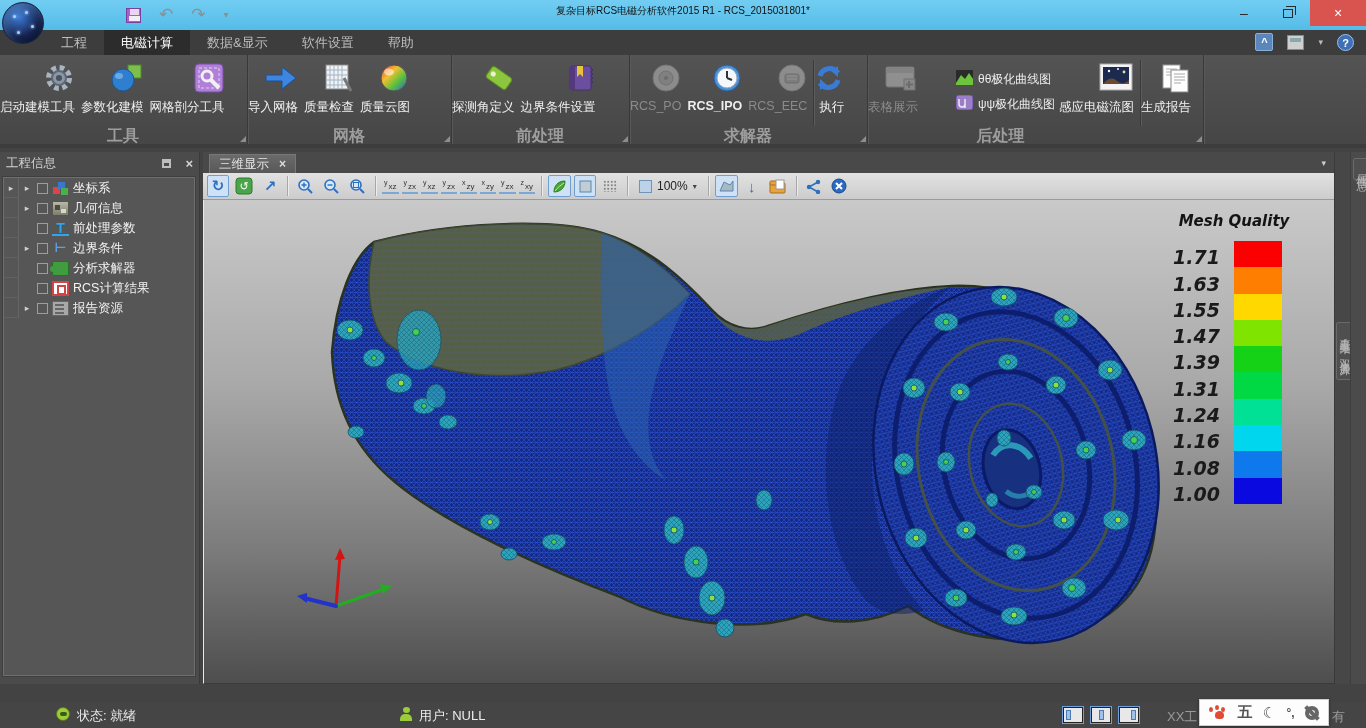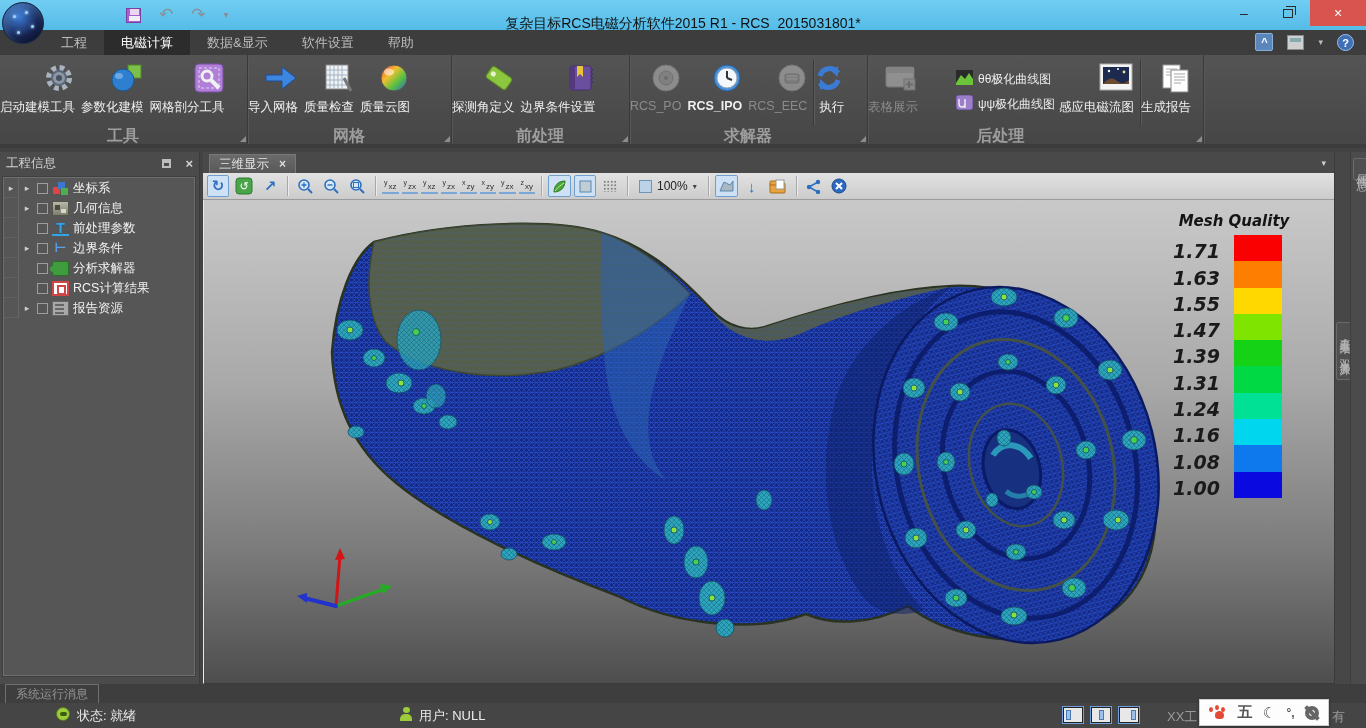--- a/index.html
+++ b/index.html
@@ -13,21 +13,21 @@
   #logo { position:absolute; left:2px; top:2px; width:42px; height:42px; border-radius:50%;
     background:radial-gradient(circle at 40% 35%, #3d7bd6 0%, #16224f 55%, #05070f 100%);
     border:1px solid #1b2a4a; z-index:30;
     box-shadow:inset 4px 6px 10px rgba(120,190,255,.35); }
   #logo i { position:absolute; width:3px; height:3px; border-radius:50%; background:#9fd4ff; box-shadow:0 0 3px #bfe4ff;}
   #qat { position:absolute; left:126px; top:4px; display:flex; gap:18px; align-items:center; height:22px;}
   .qbtn { color:#8b8f94; font-size:17px; line-height:20px; cursor:pointer; }
   .savebtn { width:15px; height:15px; background:#a85fd0; border:1px solid #7b3fa0; position:relative;}
   .savebtn:before { content:""; position:absolute; left:3px; top:0; width:9px; height:6px; background:#e8d6f2;}
   .savebtn:after { content:""; position:absolute; left:2px; bottom:1px; width:11px; height:5px; background:#f2eef6;}
-  #title-text { position:absolute; left:0; right:0; top:15px; text-align:center; font-size:14px; color:#111; }
+  #title-text { position:absolute; left:0; right:0; top:4px; text-align:center; font-size:10px; color:#111; }
   #wincontrols { position:absolute; right:0; top:0; display:flex; height:26px; }
   .wbtn { width:44px; height:26px; display:flex; align-items:center; justify-content:center;
     color:#2a2a2a; font-size:14px; cursor:pointer;}
   .wbtn.close { background:#d9534f; color:#fff; width:56px;}
   .restore-glyph { width:10px; height:9px; border:1.5px solid #2a2a2a; position:relative; background:transparent;}
   .restore-glyph:before{ content:""; position:absolute; left:2px; top:-4px; width:9px; height:8px; border:1.5px solid #2a2a2a; border-bottom:none; border-left:none;}
 
   
   #menubar { position:absolute; left:0; top:30px; width:1366px; height:25px; background:#3d3d3d; }
   #menutabs { position:absolute; left:44px; top:0; display:flex; height:25px; }
@@ -122,21 +122,21 @@
     background-image:radial-gradient(circle,#808080 1px,transparent 1.3px);
     background-size:3.5px 3.5px;}
 
   #canvas { position:absolute; left:203px; top:200px; width:1131px; height:484px;
     background:linear-gradient(#c9c9c9 0%, #a9a9a9 38%, #7c7c7c 72%, #4e4e4e 100%);
     border-left:1px solid #e8e8e8; border-bottom:1px solid #3a3a3a;}
 
   
   #legend { position:absolute; top:12px; right:34px; width:132px;
     font-family:"DejaVu Sans","Liberation Sans",sans-serif; font-style:italic; font-weight:bold;}
-  #legend-title { font-size:15px; color:#141414; text-align:center; margin-bottom:5px; letter-spacing:0; }
+  #legend-title { font-size:15px; color:#141414; text-align:center; margin-bottom:11px; letter-spacing:0; }
   .lrow { display:flex; align-items:flex-end; height:26.3px;}
   .lval { width:66px; text-align:right; font-size:19px; color:#1a1a1a; padding-right:14px; line-height:20px;}
   .lsw { width:48px; height:26.3px;}
 
   
   #strip1 { position:absolute; left:1334px; top:152px; width:16px; height:532px; background:#474747; border-left:1px solid #3a3a3a;}
   #strip2 { position:absolute; left:1350px; top:152px; width:16px; height:532px; background:#4b4b4b; border-left:1px solid #3e3e3e;}
   .vtab { position:absolute; writing-mode:vertical-rl; text-orientation:upright;
     font-size:11px; color:#b5b5b5; letter-spacing:2px; border:1px solid #6a6a6a;
     background:#4f4f4f; padding:6px 0; left:1px; border-radius:2px; cursor:pointer;}
@@ -813,23 +813,20 @@
     </div>
   </div>
 
   <div id="strip1">
     <div class="vtab" id="vtab-result">查看结果(双击展开)</div>
   </div>
   <div id="strip2">
     <div class="vtab" id="vtab-props">属性信息</div>
   </div>
 
-  <div id="msgrow">
-    <div id="msgtab">系统运行消息</div>
-  </div>
 
   <div id="statusbar">
     <div class="stitem" style="left:56px">
       <span class="stdot"></span>
       <span>状态: 就绪</span>
     </div>
     <div class="stitem" style="left:400px">
       <span class="stuser"></span>
       <span>用户: NULL</span>
     </div>

